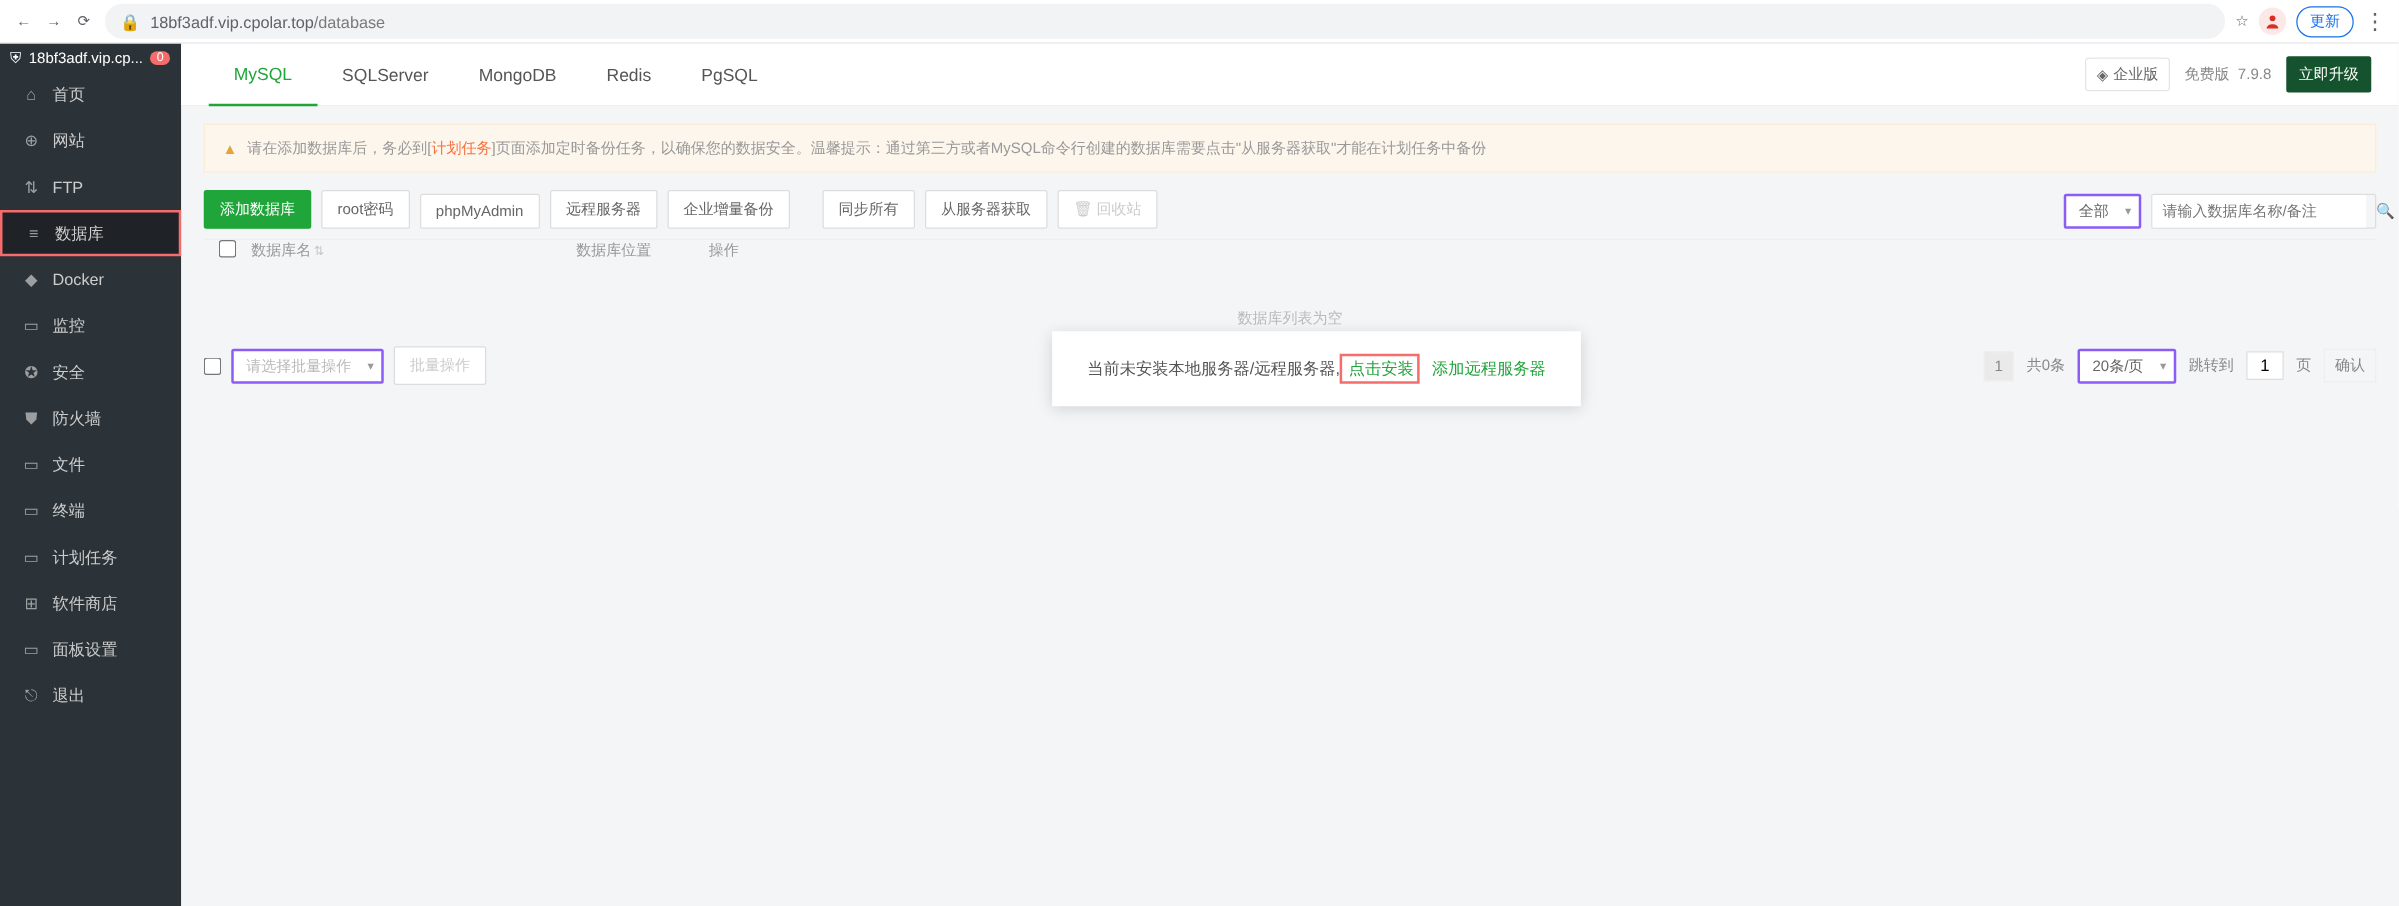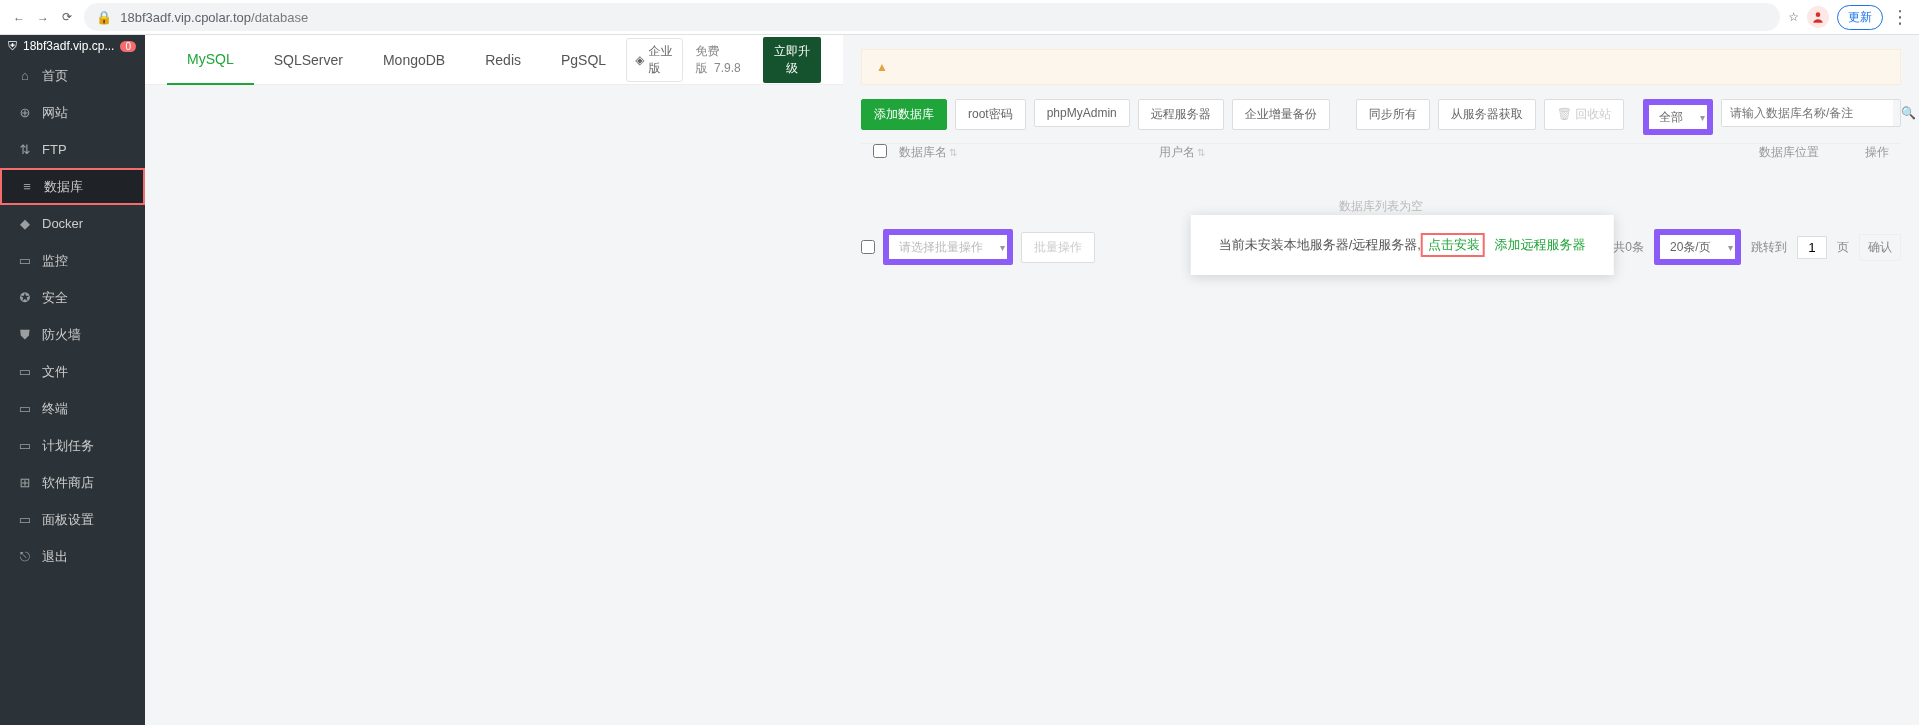--- a/index.html
+++ b/index.html
@@ -14,38 +14,38 @@
 .update-pill{border:1px solid #1a73e8;color:#1a73e8;border-radius:14px;padding:3px 10px;font-size:12px}
 .dots{color:#5f6368;font-size:18px}
 .wrap{display:flex;height:690px}
 .sidebar{width:145px;background:#2c3338;color:#ccc}
 .side-top{height:22px;display:flex;align-items:center;padding:0 8px;font-size:12px;color:#fff;gap:6px}
 .side-top .badge{background:#f56c6c;color:#fff;border-radius:8px;padding:0 5px;font-size:10px}
 .side-item{height:37px;display:flex;align-items:center;padding:0 18px;gap:10px;cursor:pointer;font-size:13px}
 .side-item.active{background:#1f2327}
 .side-item.hl{border:2px solid #f56c6c}
 .side-icon{width:14px;display:inline-flex;justify-content:center;opacity:.7}
-.main{flex:1;background:#f4f5f7;display:flex;flex-direction:row}
+.main{flex:1;background:#f4f5f7;display:flex;flex-direction:column}
 .tabbar{height:50px;background:#fff;margin:0;display:flex;align-items:center;border-bottom:1px solid #eee;padding:0 22px}
 .db-tab{padding:0 20px;height:50px;display:flex;align-items:center;font-size:14px;cursor:pointer;color:#555}
 .db-tab.act{color:#20a53a;border-bottom:2px solid #20a53a}
 .tabbar-right{margin-left:auto;display:flex;align-items:center;gap:12px}
 .ent{display:flex;align-items:center;gap:4px;font-size:12px;color:#666;border:1px solid #e5e5e5;border-radius:3px;padding:4px 8px}
 .ver{color:#888;font-size:12px}
 .upg{background:#14532d;color:#fff;border:none;padding:6px 10px;border-radius:2px;font-size:12px;cursor:pointer}
 .content{padding:14px 18px;position:relative}
 .alert{background:#fdf6ec;border:1px solid #faecd8;padding:10px 14px;font-size:12px;color:#999;display:flex;align-items:center;gap:8px}
 .alert a{color:#fa703e;text-decoration:none}
 .warn-ic{color:#e6a23c}
-.toolbar{display:flex;align-items:flex-start;gap:8px;margin-top:14px}
+.toolbar{display:flex;align-items:flex-end;gap:8px;margin-top:14px}
 .btn{border:1px solid #ddd;background:#fff;color:#666;padding:6px 12px;font-size:12px;border-radius:2px;cursor:pointer}
 .btn.pri{background:#20a53a;border-color:#20a53a;color:#fff}
 .btn.dis{color:#ccc}
 .tb-spacer{flex:1}
-.sel{border:6px solid #8b5cf6;background:#fff;padding:5px 24px 5px 10px;font-size:12px;color:#666;appearance:none;border-radius:2px;position:relative}
+.sel{border:2px solid #8b5cf6;background:#fff;padding:5px 24px 5px 10px;font-size:12px;color:#666;appearance:none;border-radius:2px;position:relative}
 .sel-wrap{position:relative;display:inline-block}
 .sel-wrap::after{content:"▾";position:absolute;right:8px;top:50%;transform:translateY(-50%);color:#999;pointer-events:none;font-size:10px}
 .search-wrap{border:1px solid #ddd;display:flex;align-items:center;width:180px;border-radius:2px}
 .search{border:none;padding:6px 8px;font-size:12px;flex:1;outline:none}
 .search-ic{padding:0 8px;color:#999}
 .table{margin-top:8px;border-top:1px solid #eee}
 .thead{display:flex;align-items:flex-start;height:40px;padding:0 12px;font-size:12px;color:#999}
 .th-cb{width:26px}
 .th-name{width:260px}
 .th-user{width:600px}
@@ -168,20 +168,21 @@
             <span>企业版</span>
           </span>
         <span class="ver"><span>免费版</span>&nbsp;&nbsp;<span>7.9.8</span></span>
         <button class="upg">立即升级</button>
       </div>
     </div>
 
     <div class="content">
       <div class="alert">
         <span class="warn-ic">▲</span>
+        <span><span>请在添加数据库后，务必到[</span><a>计划任务</a><span>]页面添加定时备份任务，以确保您的数据安全。温馨提示：通过第三方或者MySQL命令行创建的数据库需要点击"从服务器获取"才能在计划任务中备份</span></span>
       </div>
 
       <div class="toolbar">
         <button class="btn pri">添加数据库</button>
         <button class="btn">root密码</button>
         <button class="btn">phpMyAdmin</button>
         <button class="btn">远程服务器</button>
         <button class="btn">企业增量备份</button>
         <span style="width:10px"></span>
         <button class="btn">同步所有</button>
@@ -192,21 +193,20 @@
         <span class="search-wrap">
           <input class="search" placeholder="请输入数据库名称/备注" style="">
           <span class="search-ic">🔍</span>
         </span>
       </div>
 
       <div class="table">
         <div class="thead">
           <div class="th-cb"><input type="checkbox" style=""></div>
           <div class="th-name"><span>数据库名</span><span class="sort-ic">⇅</span></div>
-          <div class="th-user"><span>用户名</span><span class="sort-ic">⇅</span></div>
           <div class="th-loc">数据库位置</div>
           <div class="th-op">操作</div>
         </div>
         <div class="empty">数据库列表为空</div>
       </div>
 
       <div class="footer-row">
         <input type="checkbox" style="">
         <span class="sel-wrap"><select class="sel" style="color:#bbb"><option>请选择批量操作</option></select></span>
         <button class="btn dis">批量操作</button>

